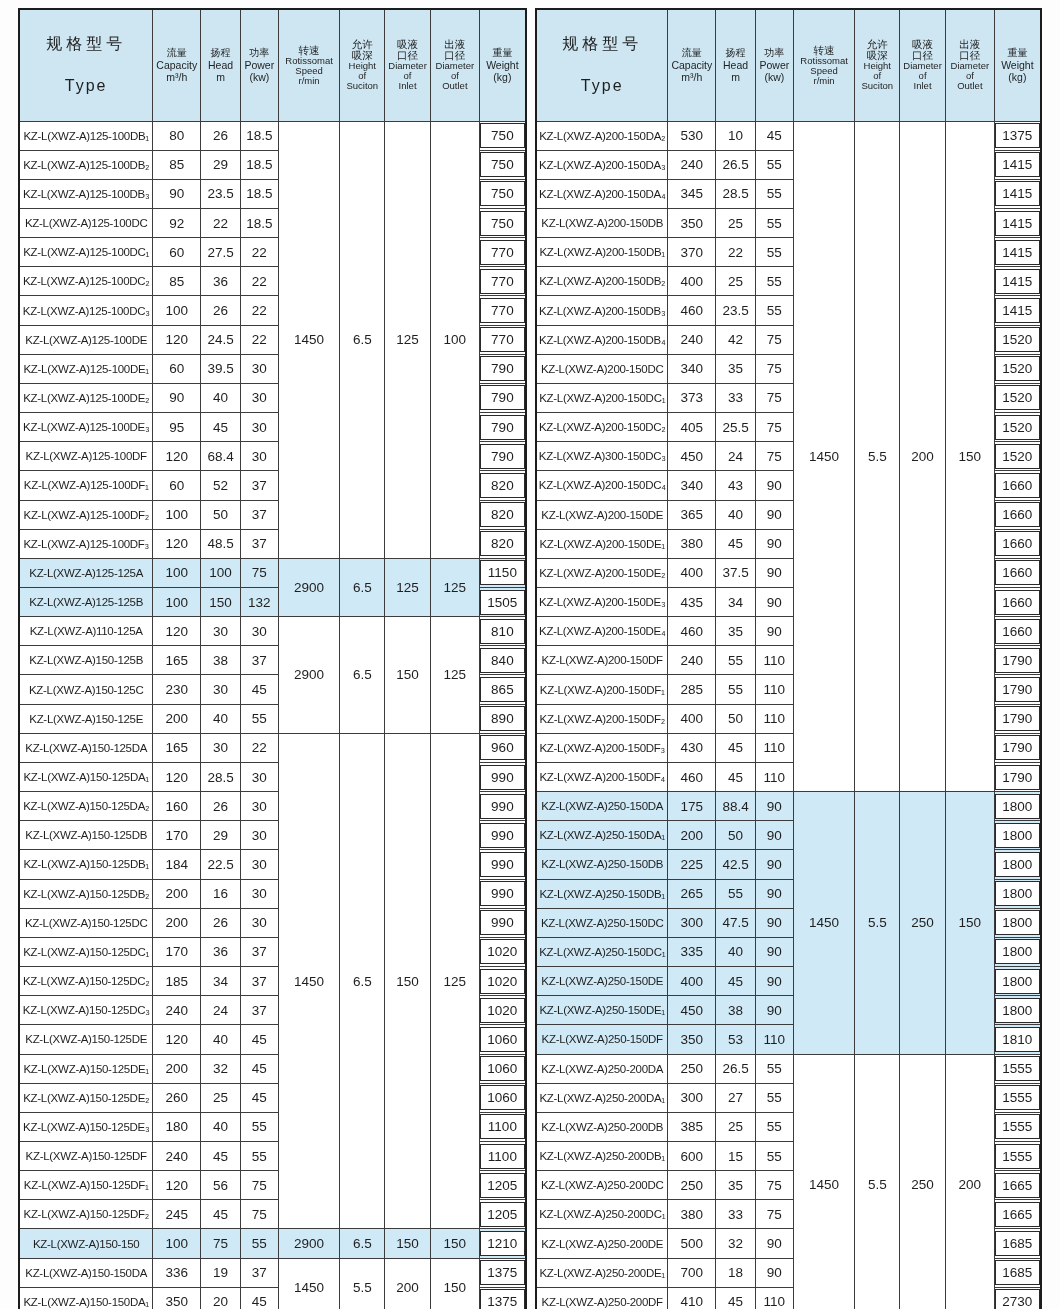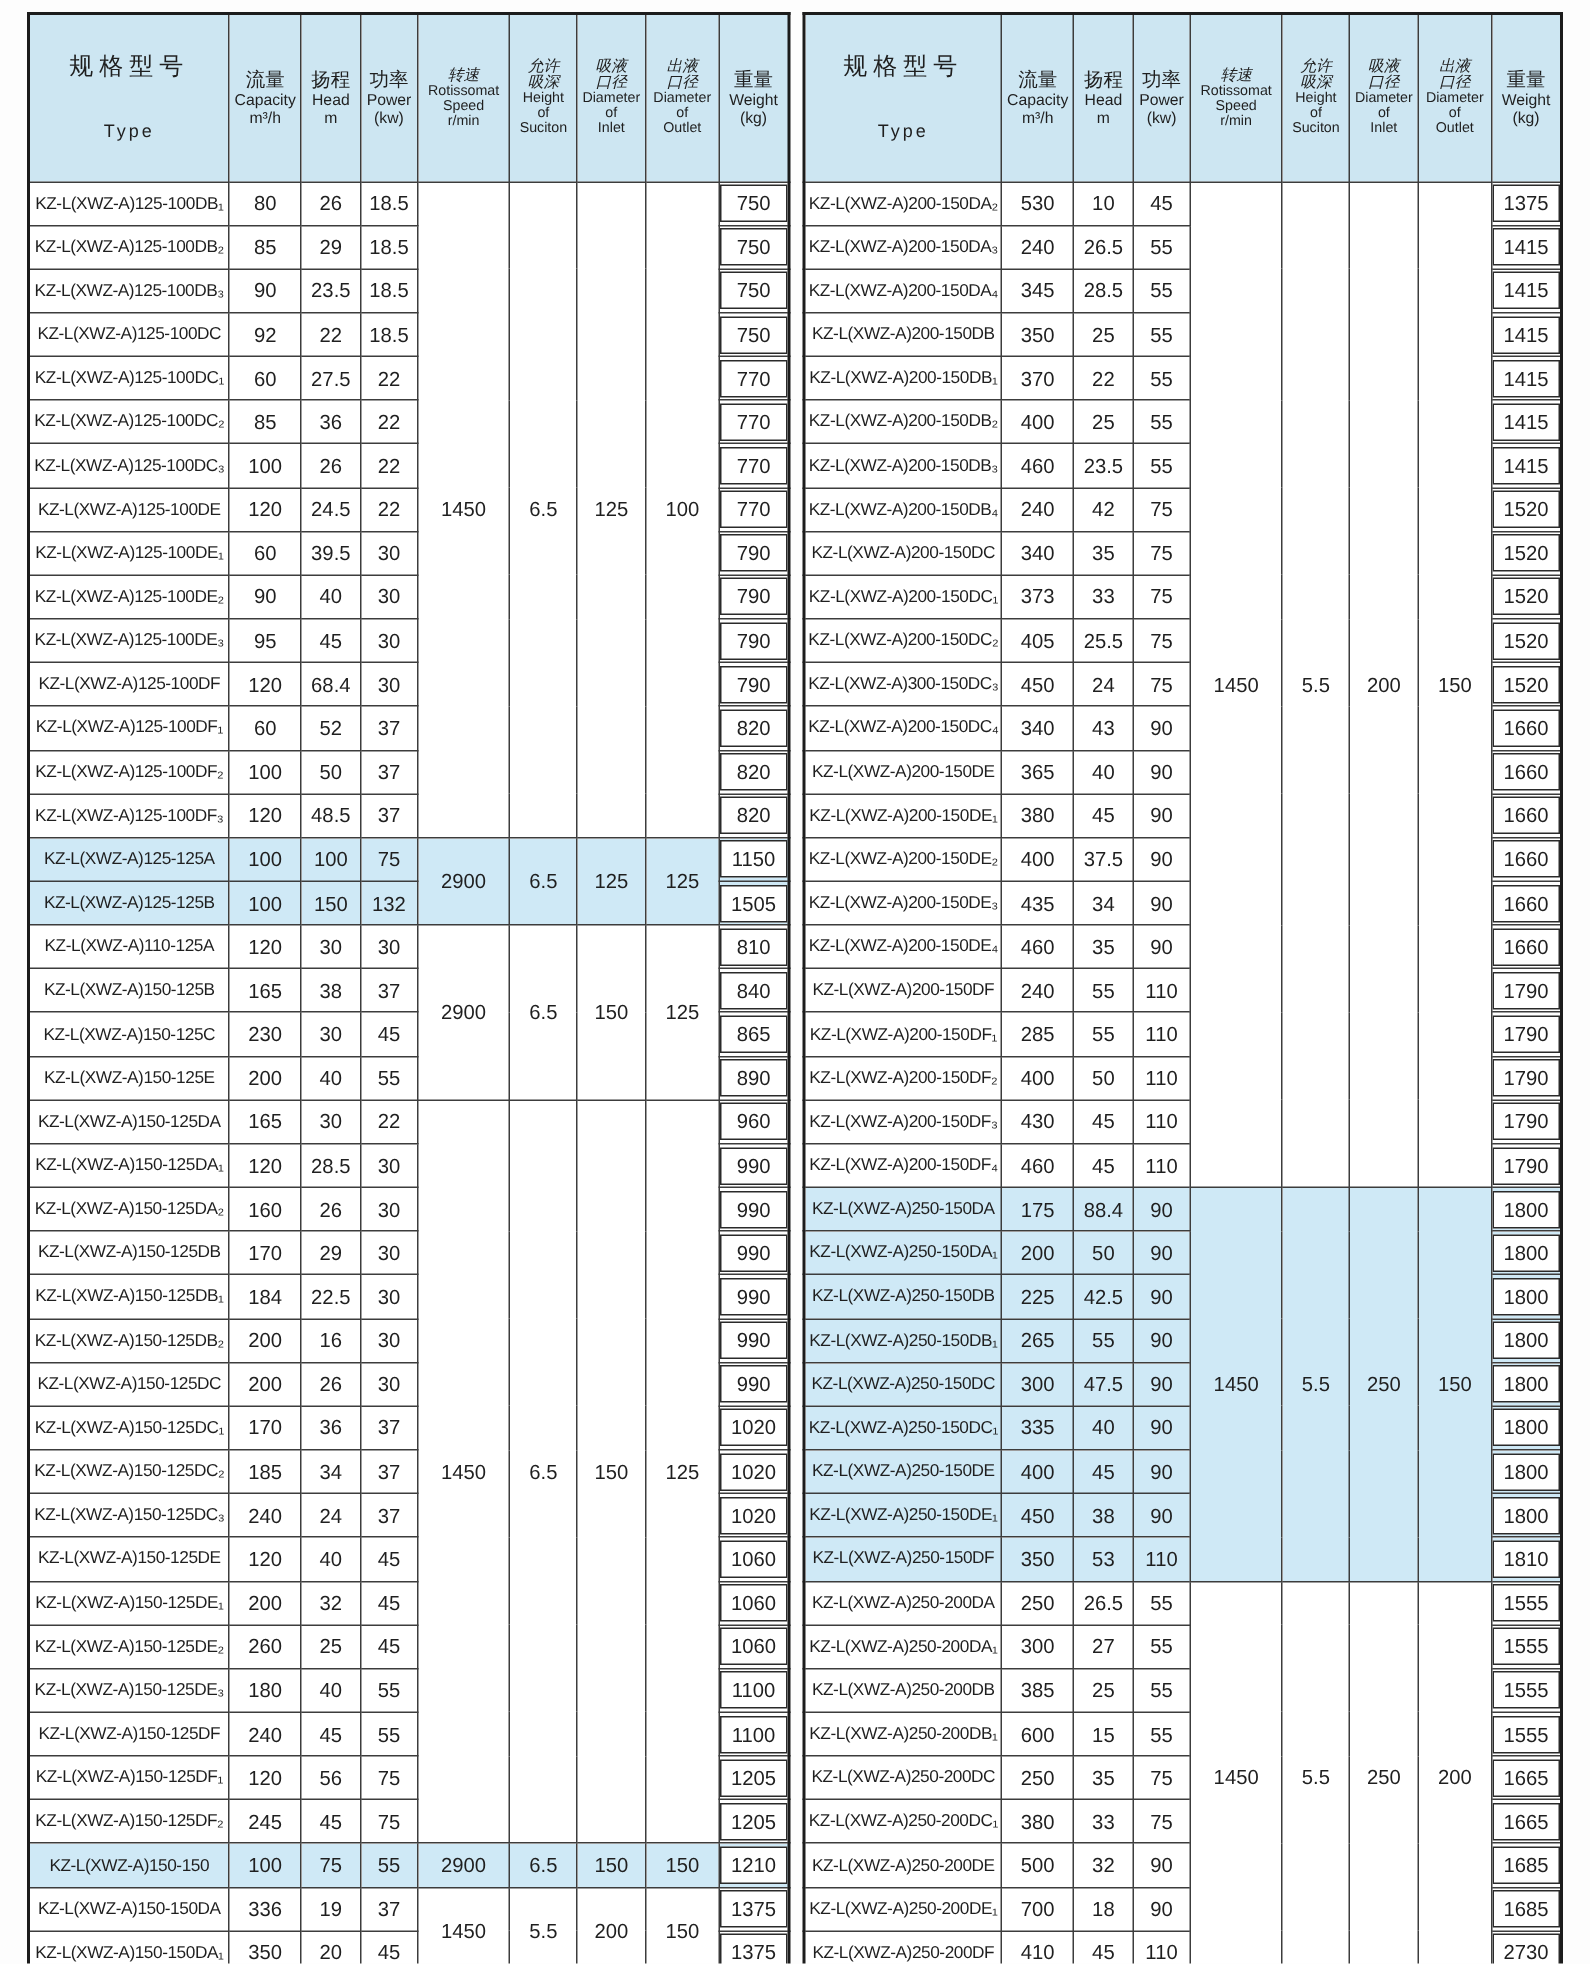--- a/index.html
+++ b/index.html
@@ -41,26 +41,26 @@
   th{
     background:var(--header-bg);
     font-weight:normal;
   }
   .hcell{
     display:flex;flex-direction:column;
     align-items:center;justify-content:center;
     line-height:1.15;
     font-size:10.5px;
   }
-  .hcell .zh{font-size:13px;}
+  .hcell .zh{font-size:10px;}
   .hcell.big{justify-content:space-around;height:84px;}
   .hcell.big .zh{font-size:16px;letter-spacing:4px;}
-  .hcell.big .en{font-size:12px;letter-spacing:2px;}
+  .hcell.big .en{font-size:16px;letter-spacing:2px;}
   .hcell.tight{line-height:1.05;font-size:9.5px;}
-  .hcell.tight .zh{font-size:10.5px;font-style:italic;}
+  .hcell.tight .zh{font-size:10.5px;}
   td.type{
     text-align:left;
     padding-left:5px;
     font-size:11.5px;
     letter-spacing:-0.3px;
   }
   td.num{font-size:13.5px;}
   td.wcol{
     padding:1px 2px;
     background:#fff;

